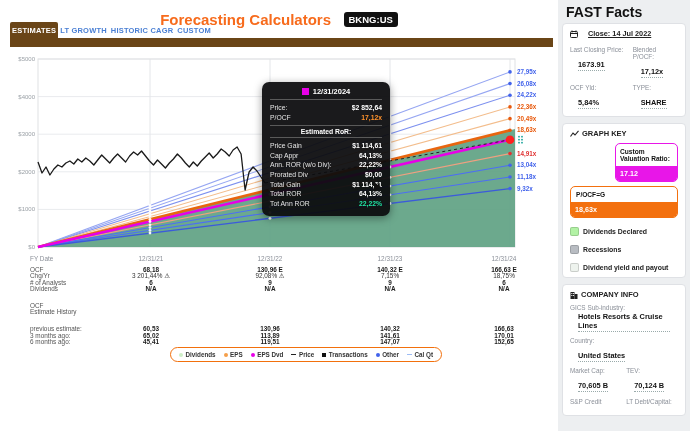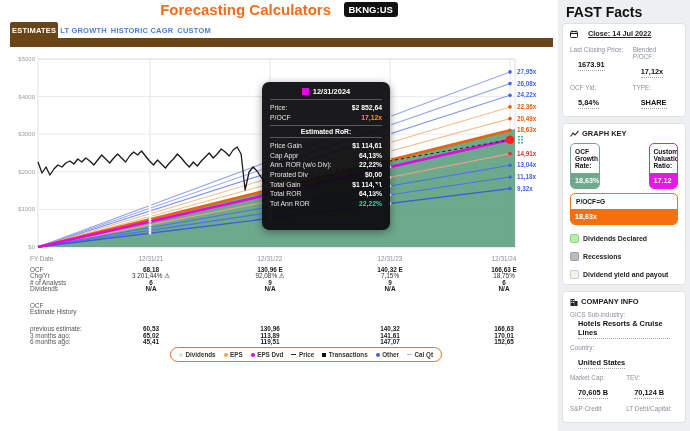--- a/index.html
+++ b/index.html
@@ -1,29 +1,29 @@
 <!DOCTYPE html>
 <html><head>
 <meta charset="utf-8">
 <style>
   html,body{margin:0;padding:0;width:690px;height:431px;overflow:hidden;background:#fff;
     font-family:"Liberation Sans",sans-serif;-webkit-font-smoothing:antialiased;}
   .main{position:absolute;left:0;top:0;width:558px;height:431px;background:#fff;}
-  .hdr{position:absolute;top:0;left:0;width:558px;text-align:center;white-space:nowrap;}
+  .hdr{position:absolute;top:10px;left:0;width:558px;text-align:center;white-space:nowrap;}
   .title{font-size:15px;font-weight:800;color:#f76b1c;vertical-align:middle;}
   .badge{display:inline-block;margin-left:8px;background:#111;color:#fff;font-size:9.5px;
     font-weight:700;padding:2px 5px;border-radius:3px;vertical-align:middle;}
   .tabs{position:absolute;top:22px;left:10px;display:flex;}
   .tab{padding:4px 2px 3px;font-size:7.5px;font-weight:700;color:#4a7fd4;letter-spacing:.2px;cursor:pointer;}
   .tab.active{background:#6a4517;color:#fff;border-radius:2px 2px 0 0;}
   .tabbar{position:absolute;top:38px;left:10px;width:543px;height:9px;background:#6a4517;}
   svg#cs{position:absolute;top:55px;left:0;}
   
   .tip{position:absolute;left:262px;top:82px;width:112px;background:rgba(12,12,14,.94);
-    border-radius:7px;color:#fff;padding:5px 8px 22px;font-size:6.8px;box-shadow:0 2px 8px rgba(0,0,0,.4);}
+    border-radius:7px;color:#fff;padding:5px 8px 8px;font-size:6.8px;box-shadow:0 2px 8px rgba(0,0,0,.4);}
   .tip-h{display:flex;align-items:center;justify-content:center;gap:4px;font-weight:700;font-size:7.5px;
     padding-bottom:3px;border-bottom:1px solid #5a5a5a;margin-bottom:3px;}
   .tip-sq{width:7px;height:7px;background:#e800e8;display:inline-block;}
   .trow2{display:flex;justify-content:space-between;line-height:9.6px;}
   .trow2 .l{color:#e4e4e4;}
   .trow2 .v{font-weight:700;}
   .tip-sec{text-align:center;font-weight:700;border-top:1px solid #5a5a5a;border-bottom:1px solid #5a5a5a;
     margin:3px 0;padding:2px 0;}
   .tip-arrow{position:absolute;left:374px;top:182px;width:0;height:0;border-top:5px solid transparent;
     border-bottom:5px solid transparent;border-left:7px solid #111;}
@@ -344,24 +344,20 @@
   </div>
 
   <div class="card">
     <div class="ckh">
       <svg width="9" height="8" viewBox="0 0 9 8">
           <polyline points="0.5,6.5 3,3 5,5 8.5,0.8" fill="none" stroke="#222" stroke-width="1.1"></polyline>
         </svg>
       <span>GRAPH KEY</span>
     </div>
     <div class="kb-row">
-      <div class="kbox" style="border-color: rgb(111, 169, 140);">
-        <div class="box-title">OCF Growth Rate:</div>
-        <div class="box-val" style="background: rgb(111, 169, 140);">18,63%</div>
-      </div>
       <div class="kbox" style="border-color: rgb(232, 22, 232); margin-left: 45px;">
         <div class="box-title">Custom Valuation Ratio:</div>
         <div class="box-val" style="background: rgb(232, 22, 232);">17.12</div>
       </div>
     </div>
     <div class="kbox wide" style="border-color: rgb(243, 112, 14);">
       <div class="box-title">P/OCF=G</div>
       <div class="box-val" style="background: rgb(243, 112, 14);">18,63x</div>
     </div>
     <div class="sw-row">

